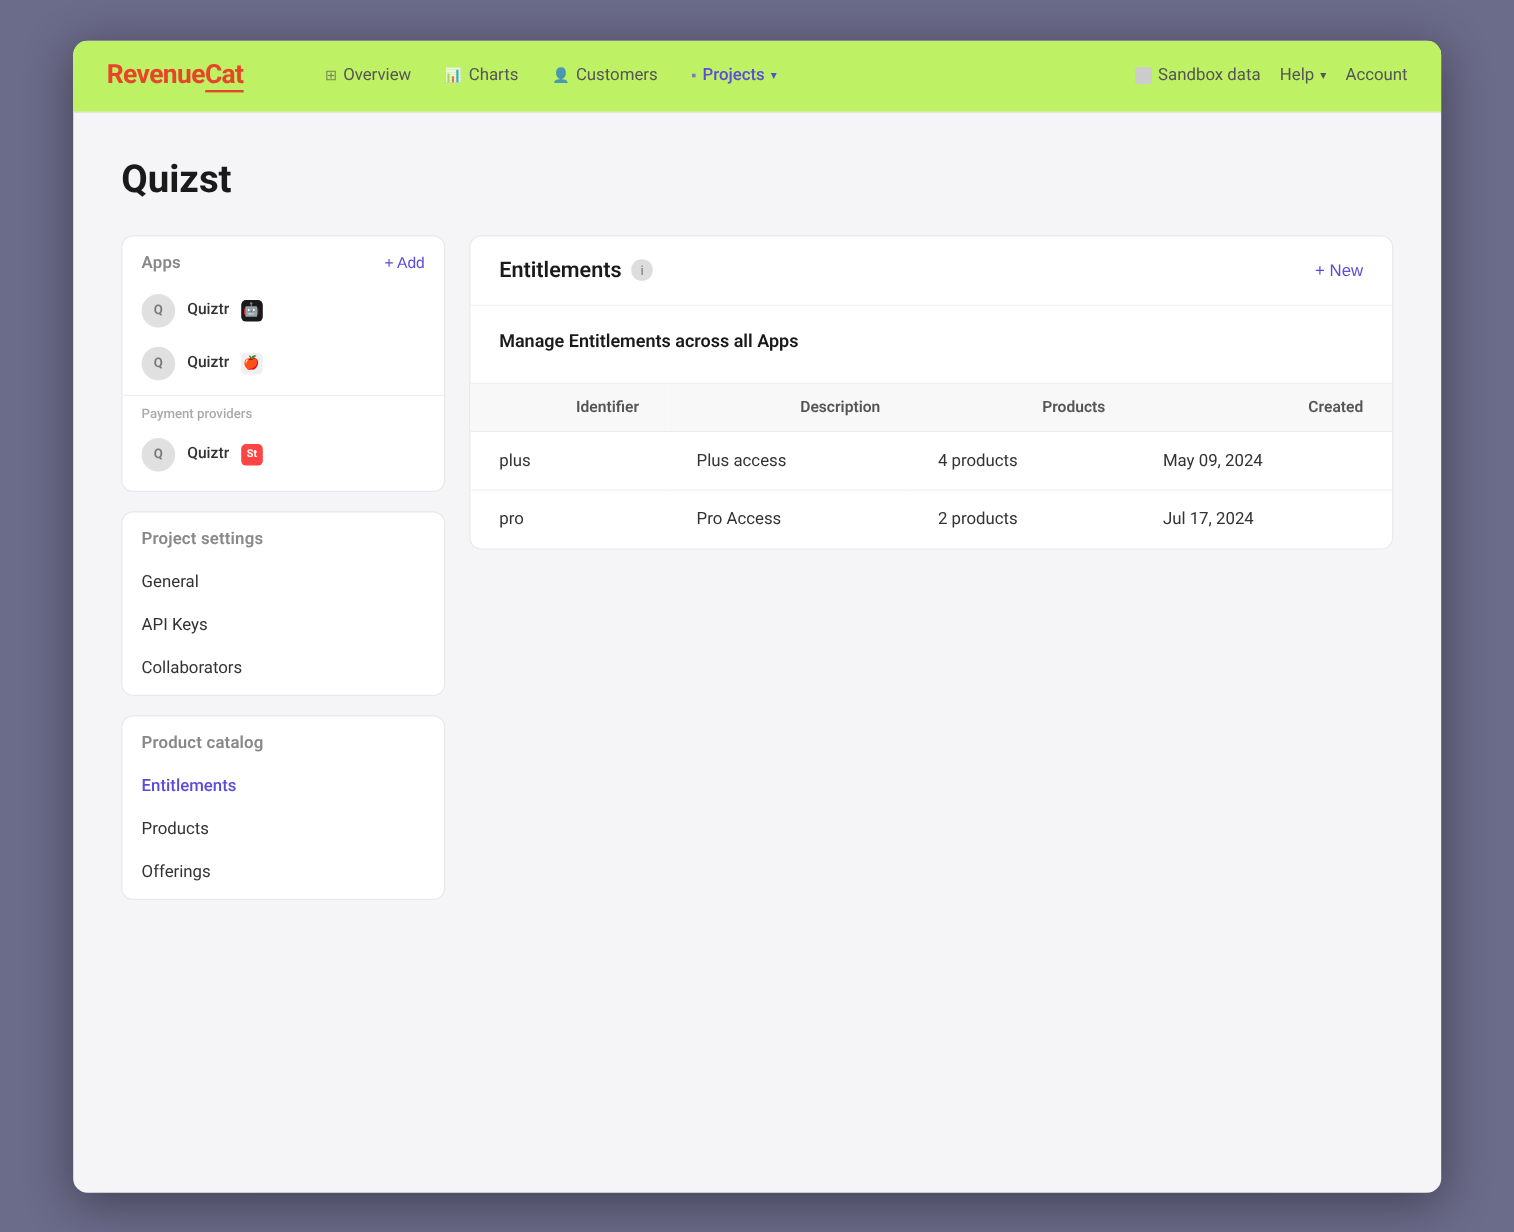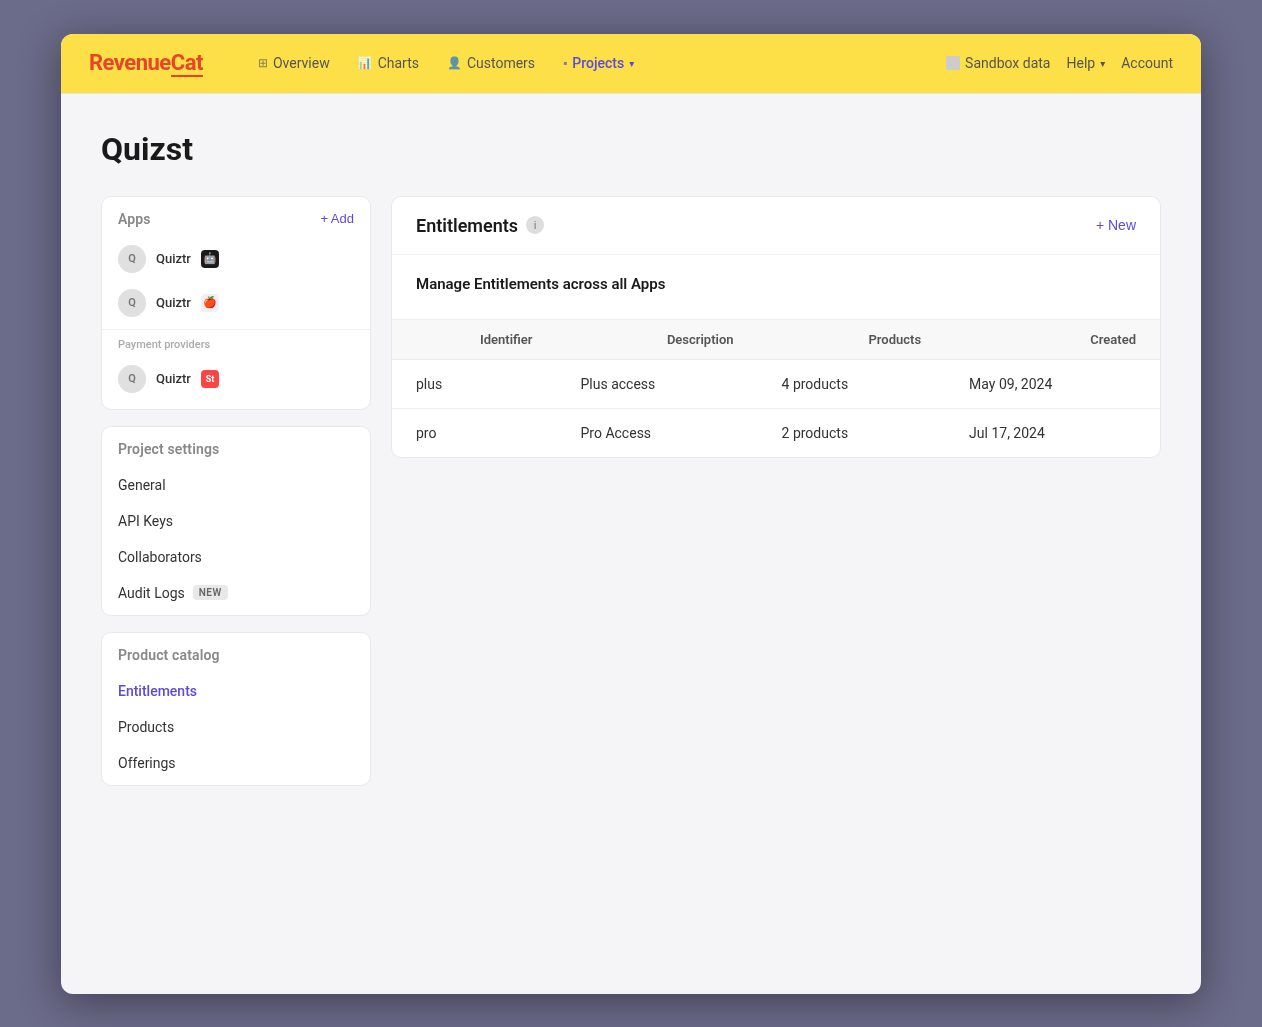--- a/index.html
+++ b/index.html
@@ -15,27 +15,27 @@
     .browser-window {
       width: 1140px;
       min-height: 960px;
       background: #f5f5f7;
       border-radius: 12px;
       overflow: hidden;
       box-shadow: 0 8px 40px rgba(0,0,0,0.4);
     }
     
     .topnav {
-      background: #fde047;
+      background: #bef264;
       border-bottom: 1px solid #e5e5e5;
       height: 60px;
       display: flex;
       align-items: center;
       padding: 0 28px;
-      gap: 3px;
+      gap: 16px;
     }
     .logo {
       margin-right: 40px;
       font-size: 22px;
       font-weight: 700;
       color: #e8442a;
       letter-spacing: -0.5px;
       text-decoration: none;
       white-space: nowrap;
     }
@@ -400,26 +400,20 @@
           </div>
           <a class="sidebar-nav-link">
             <span>General</span>
           </a>
           <a class="sidebar-nav-link">
             <span>API Keys</span>
           </a>
           <a class="sidebar-nav-link">
             <span>Collaborators</span>
           </a>
-          <a class="sidebar-nav-link">
-            <span class="sidebar-nav-link-row">
-              <span>Audit Logs</span>
-              <span class="new-badge">NEW</span>
-            </span>
-          </a>
           <div style="height:4px;"></div>
         </div>
 
         <div class="sidebar-section">
           <div class="sidebar-section-header">
             <span class="sidebar-section-title">Product catalog</span>
           </div>
           <a class="sidebar-nav-link active">
             <span>Entitlements</span>
           </a>

